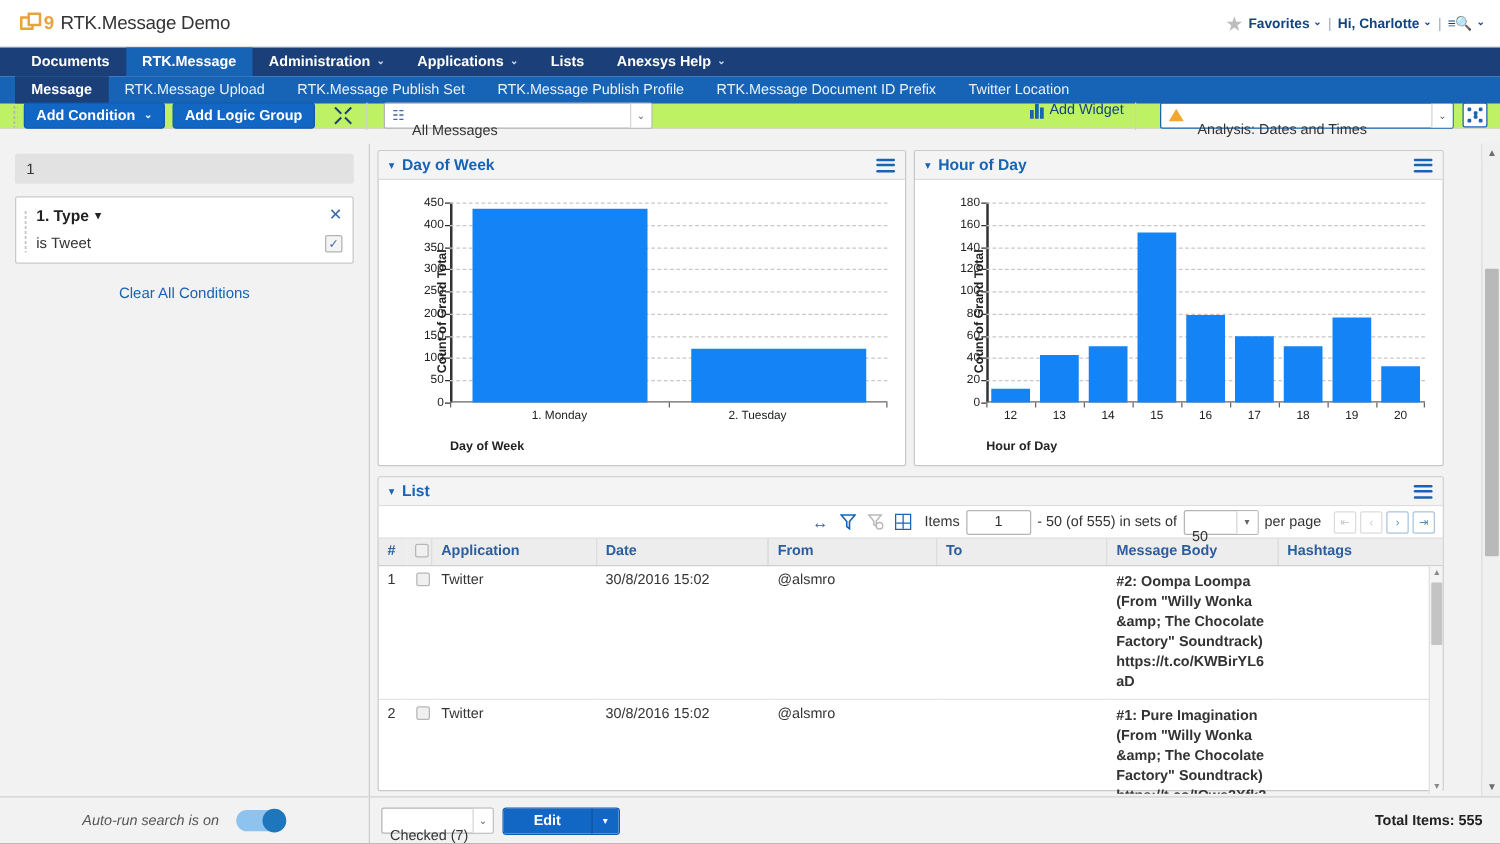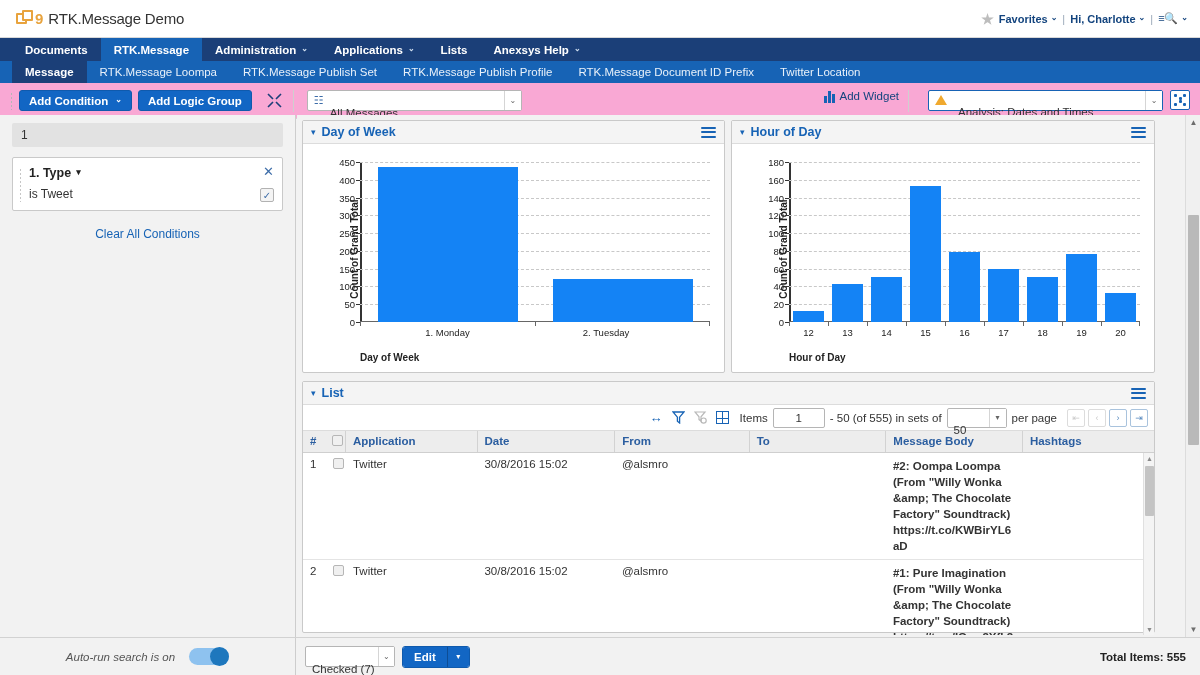--- a/index.html
+++ b/index.html
@@ -76,22 +76,22 @@
   .nav2 .item {
     display: flex; align-items: center;
     padding: 0 13px;
     color: #e9f1fa; font-size: 11.5px; font-weight: normal;
     cursor: pointer; white-space: nowrap;
   }
   .nav2 .item.active { background: #1b3f78; color: #ffffff; font-weight: bold; }
 
   
   .toolbar {
-    position: absolute; left: 0; top: 83px; width: 1200px; height: 36px;
-    background: #f9a8d4;
+    position: absolute; left: 0; top: 83px; width: 1200px; height: 20px;
+    background: #bef264;
     border-bottom: 1px solid #d2d2d2;
     display: flex; align-items: center;
   }
   .grip {
     width: 4px; height: 18px; margin-left: 10px; margin-right: 5px;
     background-image: radial-gradient(#b6b6b6 1px, transparent 1px);
     background-size: 3px 4px;
   }
   .btn-blue {
     background: #1266c4; color: #fff;
@@ -330,21 +330,21 @@
     border-radius: 50%; background: #1e77bd;
   }
   .status-mid { display: flex; align-items: center; gap: 7px; margin-left: 9px; }
   .checked-select { width: 90px; height: 21px; }
   .edit-btn {
     display: flex; align-items: stretch; height: 22px;
     border-radius: 3px; overflow: hidden; border: 1px solid #0f5aad; cursor: pointer;
   }
   .edit-btn .main {
     background: #1266c4; color: #fff; font-size: 11.5px; font-weight: bold;
-    display: flex; align-items: center; padding: 0 11px;
+    display: flex; align-items: center; padding: 0 24px;
   }
   .edit-btn .split {
     background: #1266c4; color: #fff; width: 22px;
     display: flex; align-items: center; justify-content: center;
     border-left: 1px solid #0d4d95; font-size: 8px;
   }
   .total-items {
     margin-left: auto; margin-right: 14px;
     font-size: 11.5px; font-weight: bold; color: #222;
   }
@@ -398,21 +398,21 @@
       <span>Anexsys Help</span>
       <span class="caret">⌄</span>
     </div>
   </div>
 
   <div class="nav2">
     <div class="item active">
         <span>Message</span>
       </div>
     <div class="item">
-        <span>RTK.Message Loompa</span>
+        <span>RTK.Message Upload</span>
       </div>
     <div class="item">
         <span>RTK.Message Publish Set</span>
       </div>
     <div class="item">
         <span>RTK.Message Publish Profile</span>
       </div>
     <div class="item">
         <span>RTK.Message Document ID Prefix</span>
       </div>

